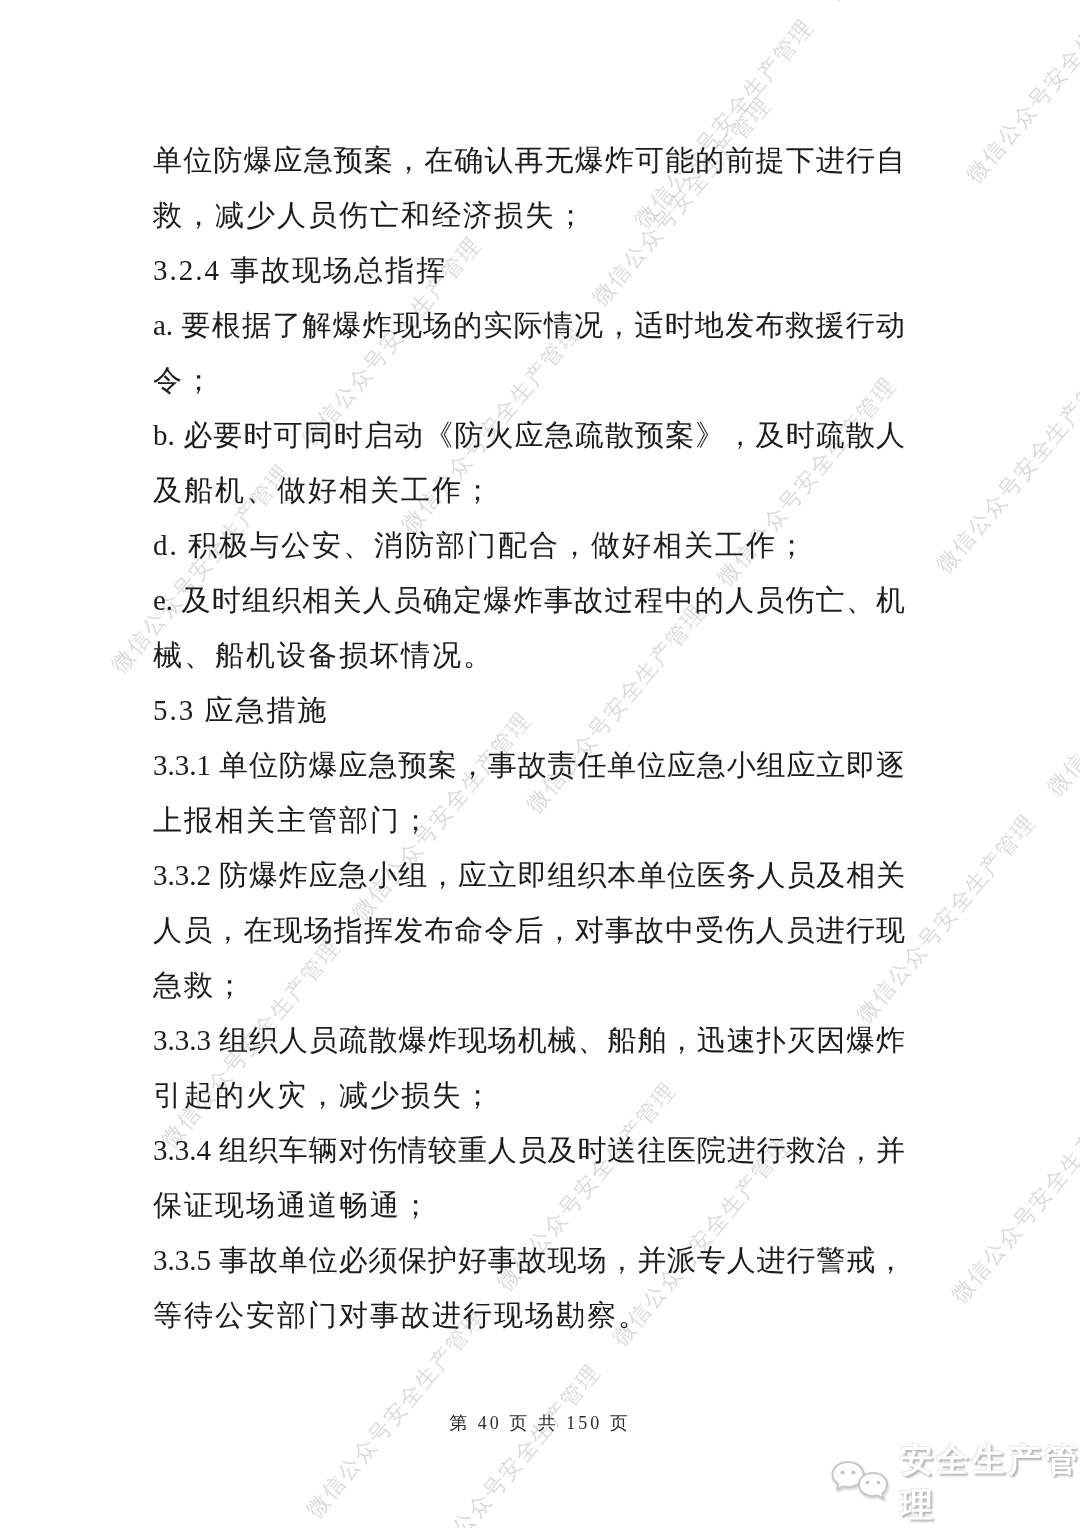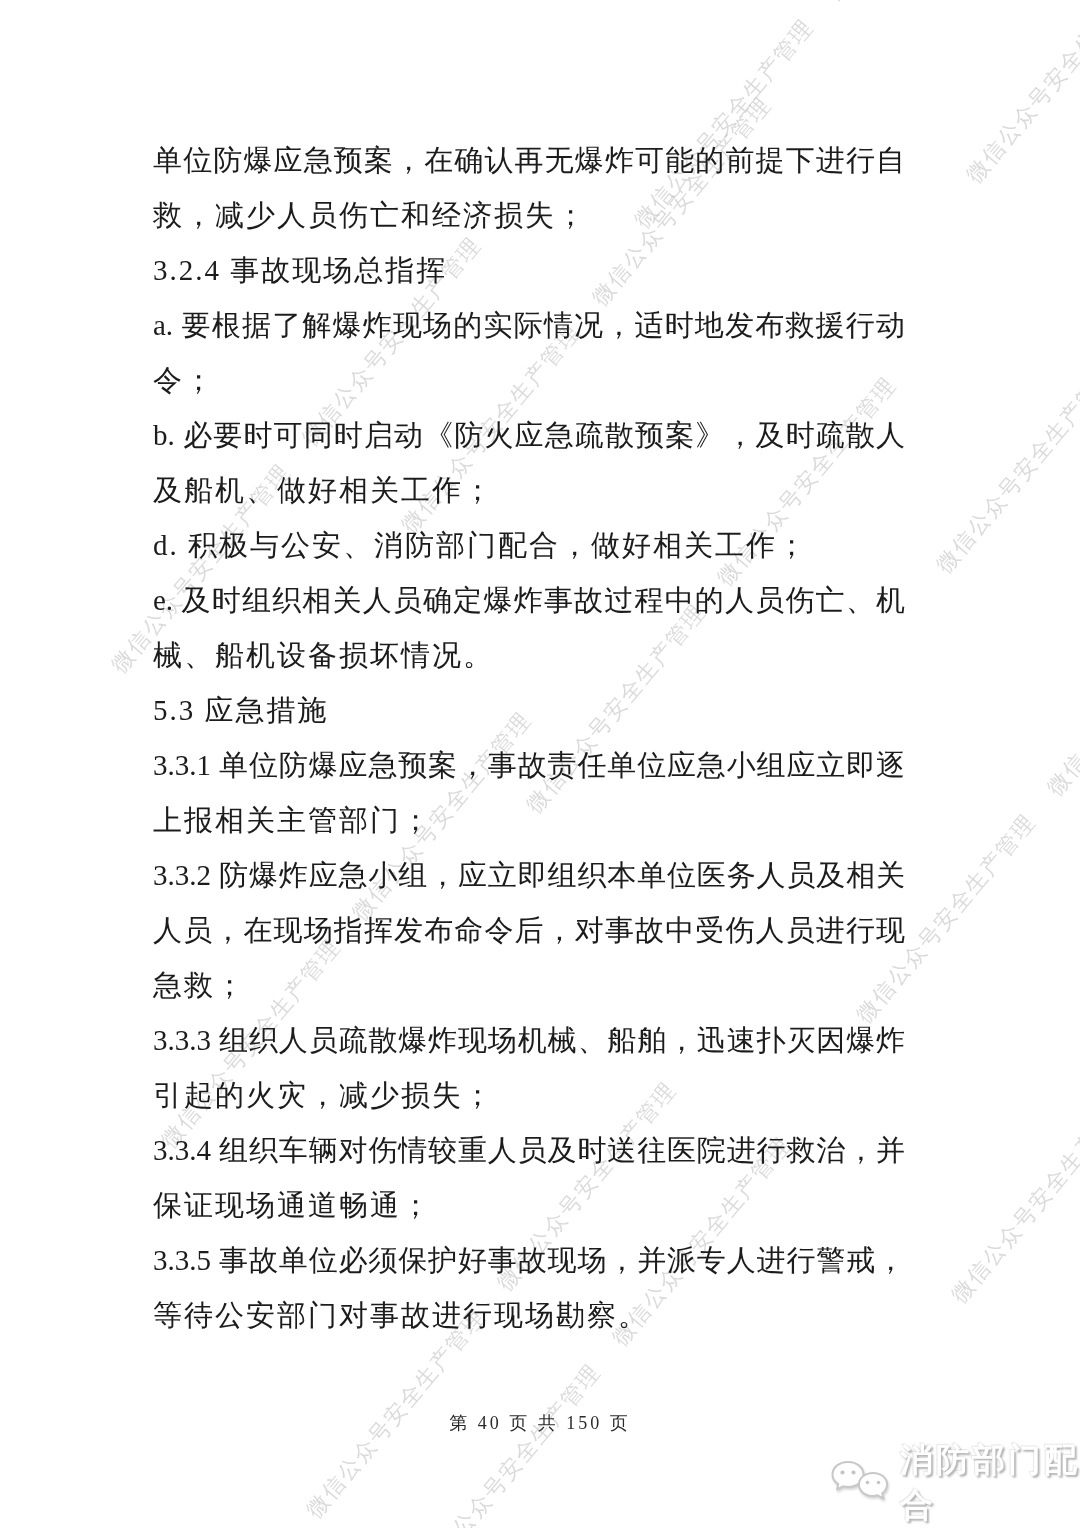--- a/index.html
+++ b/index.html
@@ -152,16 +152,16 @@
           <path d="M45 18 C37 18 31 23 31 29.5 C31 36 37 41 45 41 C46.6 41 48.2 40.8 49.6 40.3 L55.5 43.5 L54.2 38.4 C57.2 36.2 59 33 59 29.5 C59 23 53 18 45 18 Z"></path>
         </g>
         <g fill="#c4c4c4" stroke="none">
           <circle cx="14.5" cy="17.5" r="2.1"></circle>
           <circle cx="25.5" cy="17.5" r="2.1"></circle>
           <circle cx="39.5" cy="27.5" r="1.8"></circle>
           <circle cx="50.5" cy="27.5" r="1.8"></circle>
         </g>
       </svg>
     </span>
-    <span class="brand-label">消防部门配合</span>
+    <span class="brand-label">安全生产管理</span>
   </div>
 
 </div>
 
 </body></html>

